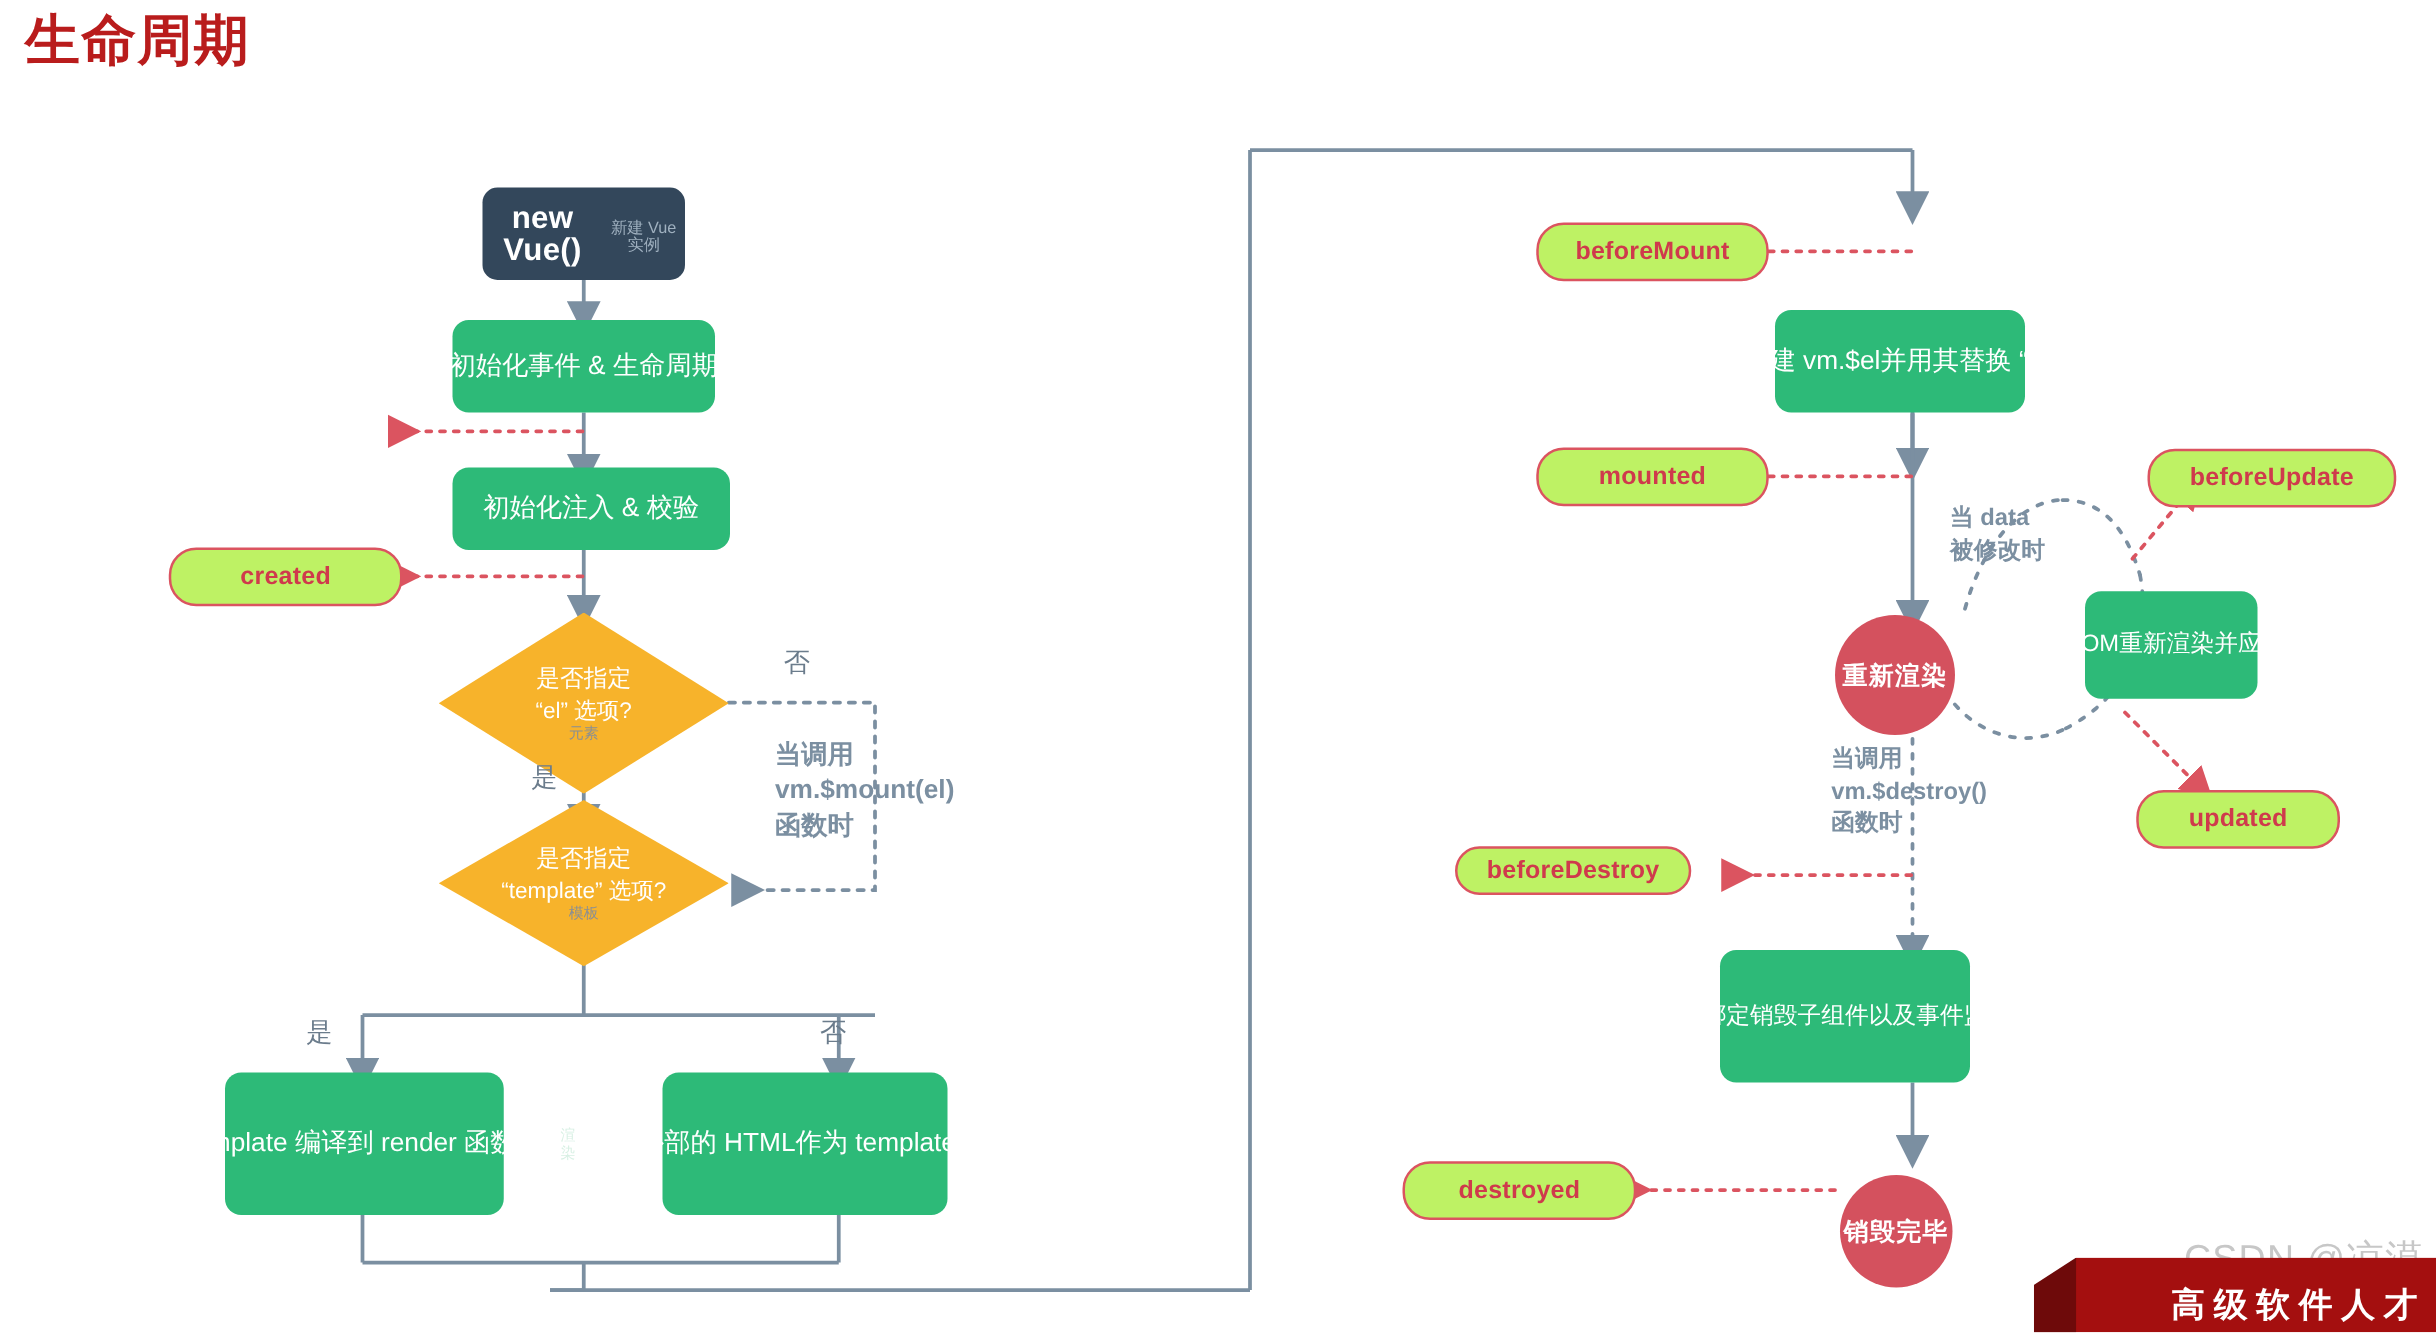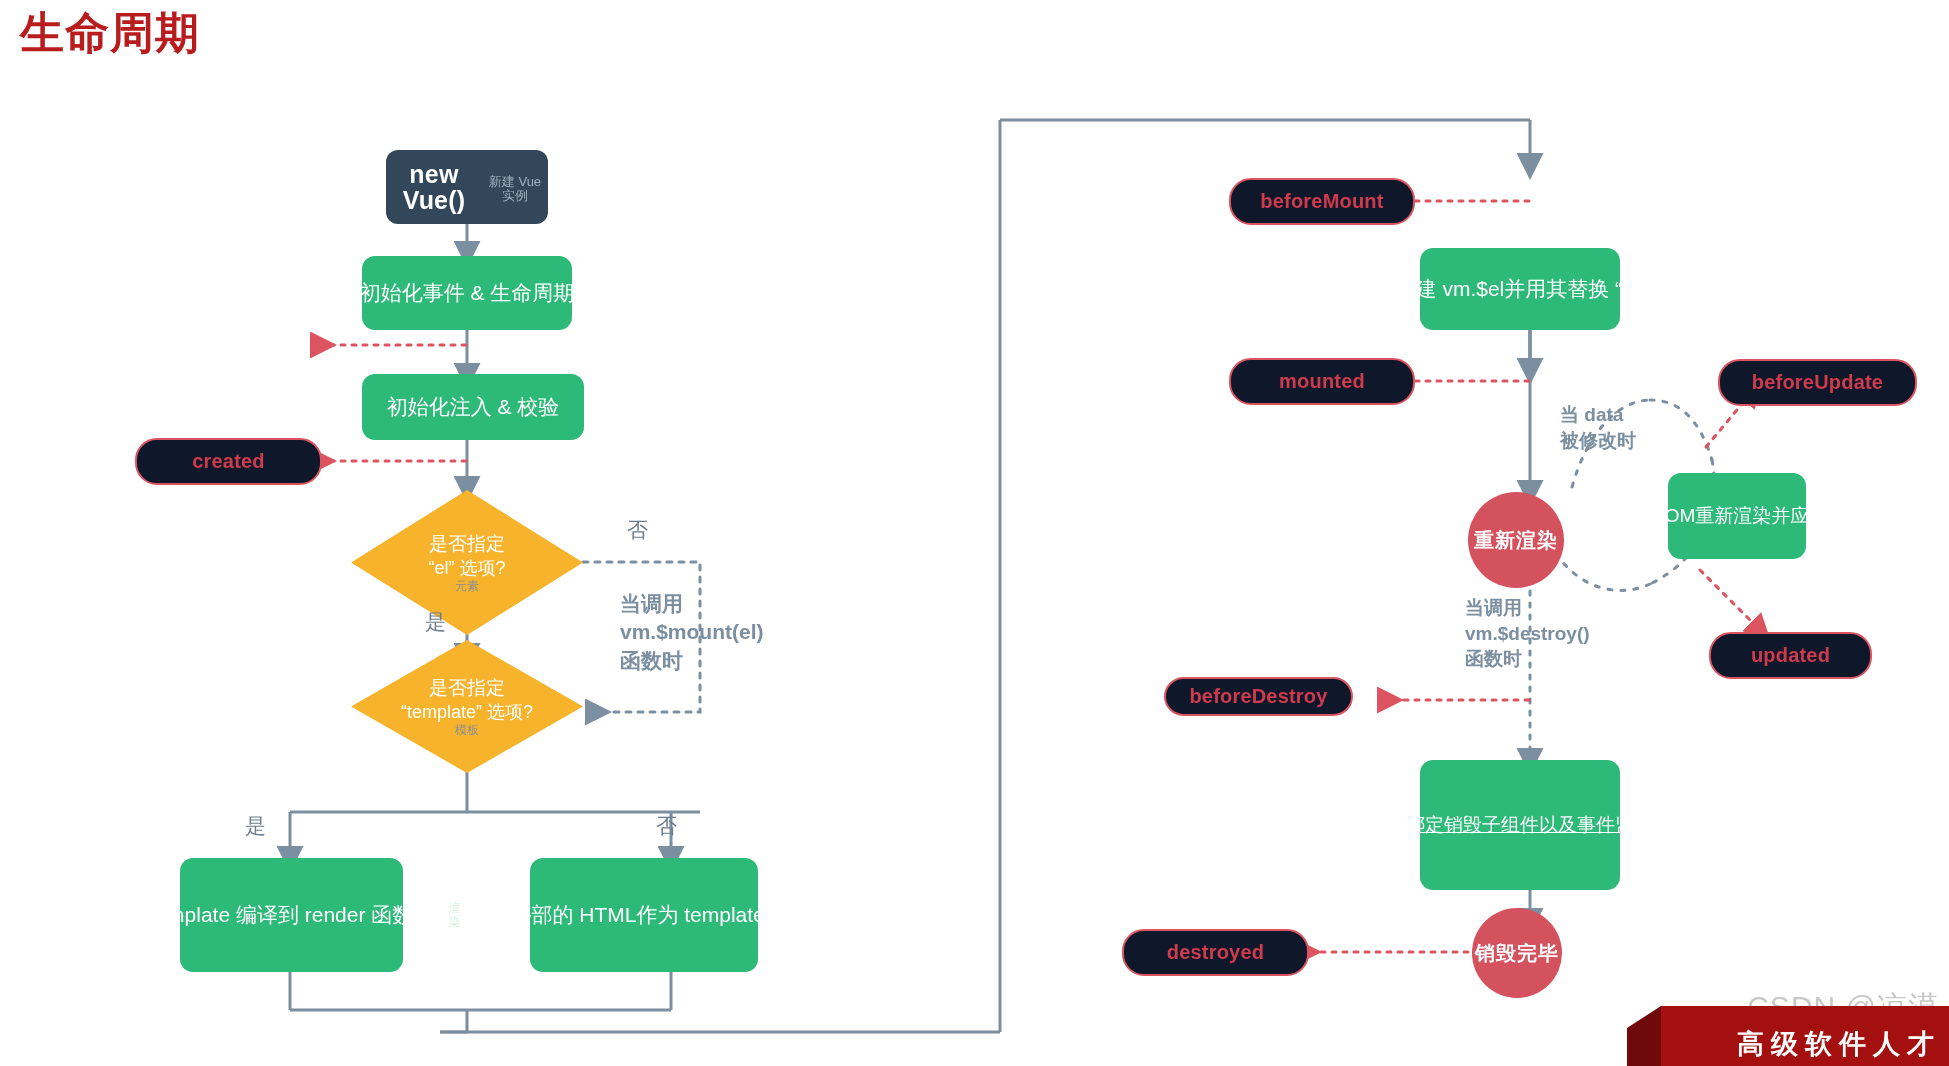--- a/index.html
+++ b/index.html
@@ -41,21 +41,21 @@
     background:#f7b32b;
     clip-path:polygon(50% 0%,100% 50%,50% 100%,0% 50%);
   }
   .n-diamond .dtext{position:relative;z-index:2;color:#ffffff;}
   .n-diamond .l1{font-size:19px;line-height:1.3;white-space:nowrap;}
   .n-diamond .l2{font-size:18px;line-height:1.3;white-space:nowrap;}
   .n-diamond .sub{font-size:12px;color:#8a8f94;line-height:1.05;margin-top:0px;}
 
   
   .n-hook{
-    border:2.5px solid #db5460;border-radius:22px;background:#0f172a;
+    border:2.5px solid #db5460;border-radius:22px;background:#bef264;
     color:#cf3a4c;font-weight:bold;font-size:20px;letter-spacing:.2px;
   }
 
   
   .n-circle{
     background:#d4515e;border-radius:50%;color:#ffffff;
     font-size:20px;font-weight:bold;letter-spacing:1px;
   }
 
   
@@ -283,27 +283,27 @@
   <div class="note f19" style="left:1465px;top:595px;width:175px;">
     <div>当调用</div>
     <div>vm.$destroy()</div>
     <div>函数时</div>
   </div>
 
   <div class="node n-hook" style="left:1164px;top:677px;width:189px;height:39px;">
     <span>beforeDestroy</span>
   </div>
 
-  <div class="node n-green small" style="left:1420px;top:760px;width:200px;height:130px;text-decoration:underline;">
+  <div class="node n-green small" style="left:1376px;top:760px;width:200px;height:106px;">
     <div class="line">解除绑定</div>
     <div class="line">销毁子组件以及</div>
     <div class="line">事件监听器</div>
   </div>
 
-  <div class="node n-circle" style="left:1472px;top:908px;width:90px;height:90px;">
+  <div class="node n-circle" style="left:1472px;top:940px;width:90px;height:90px;">
     <span>销毁完毕</span>
   </div>
 
   <div class="node n-hook" style="left:1122px;top:929px;width:187px;height:47px;">
     <span>destroyed</span>
   </div>
 
   <div class="wm-text">CSDN @凉漠</div>
   <div class="wm-banner">
     <div class="shape"></div>

